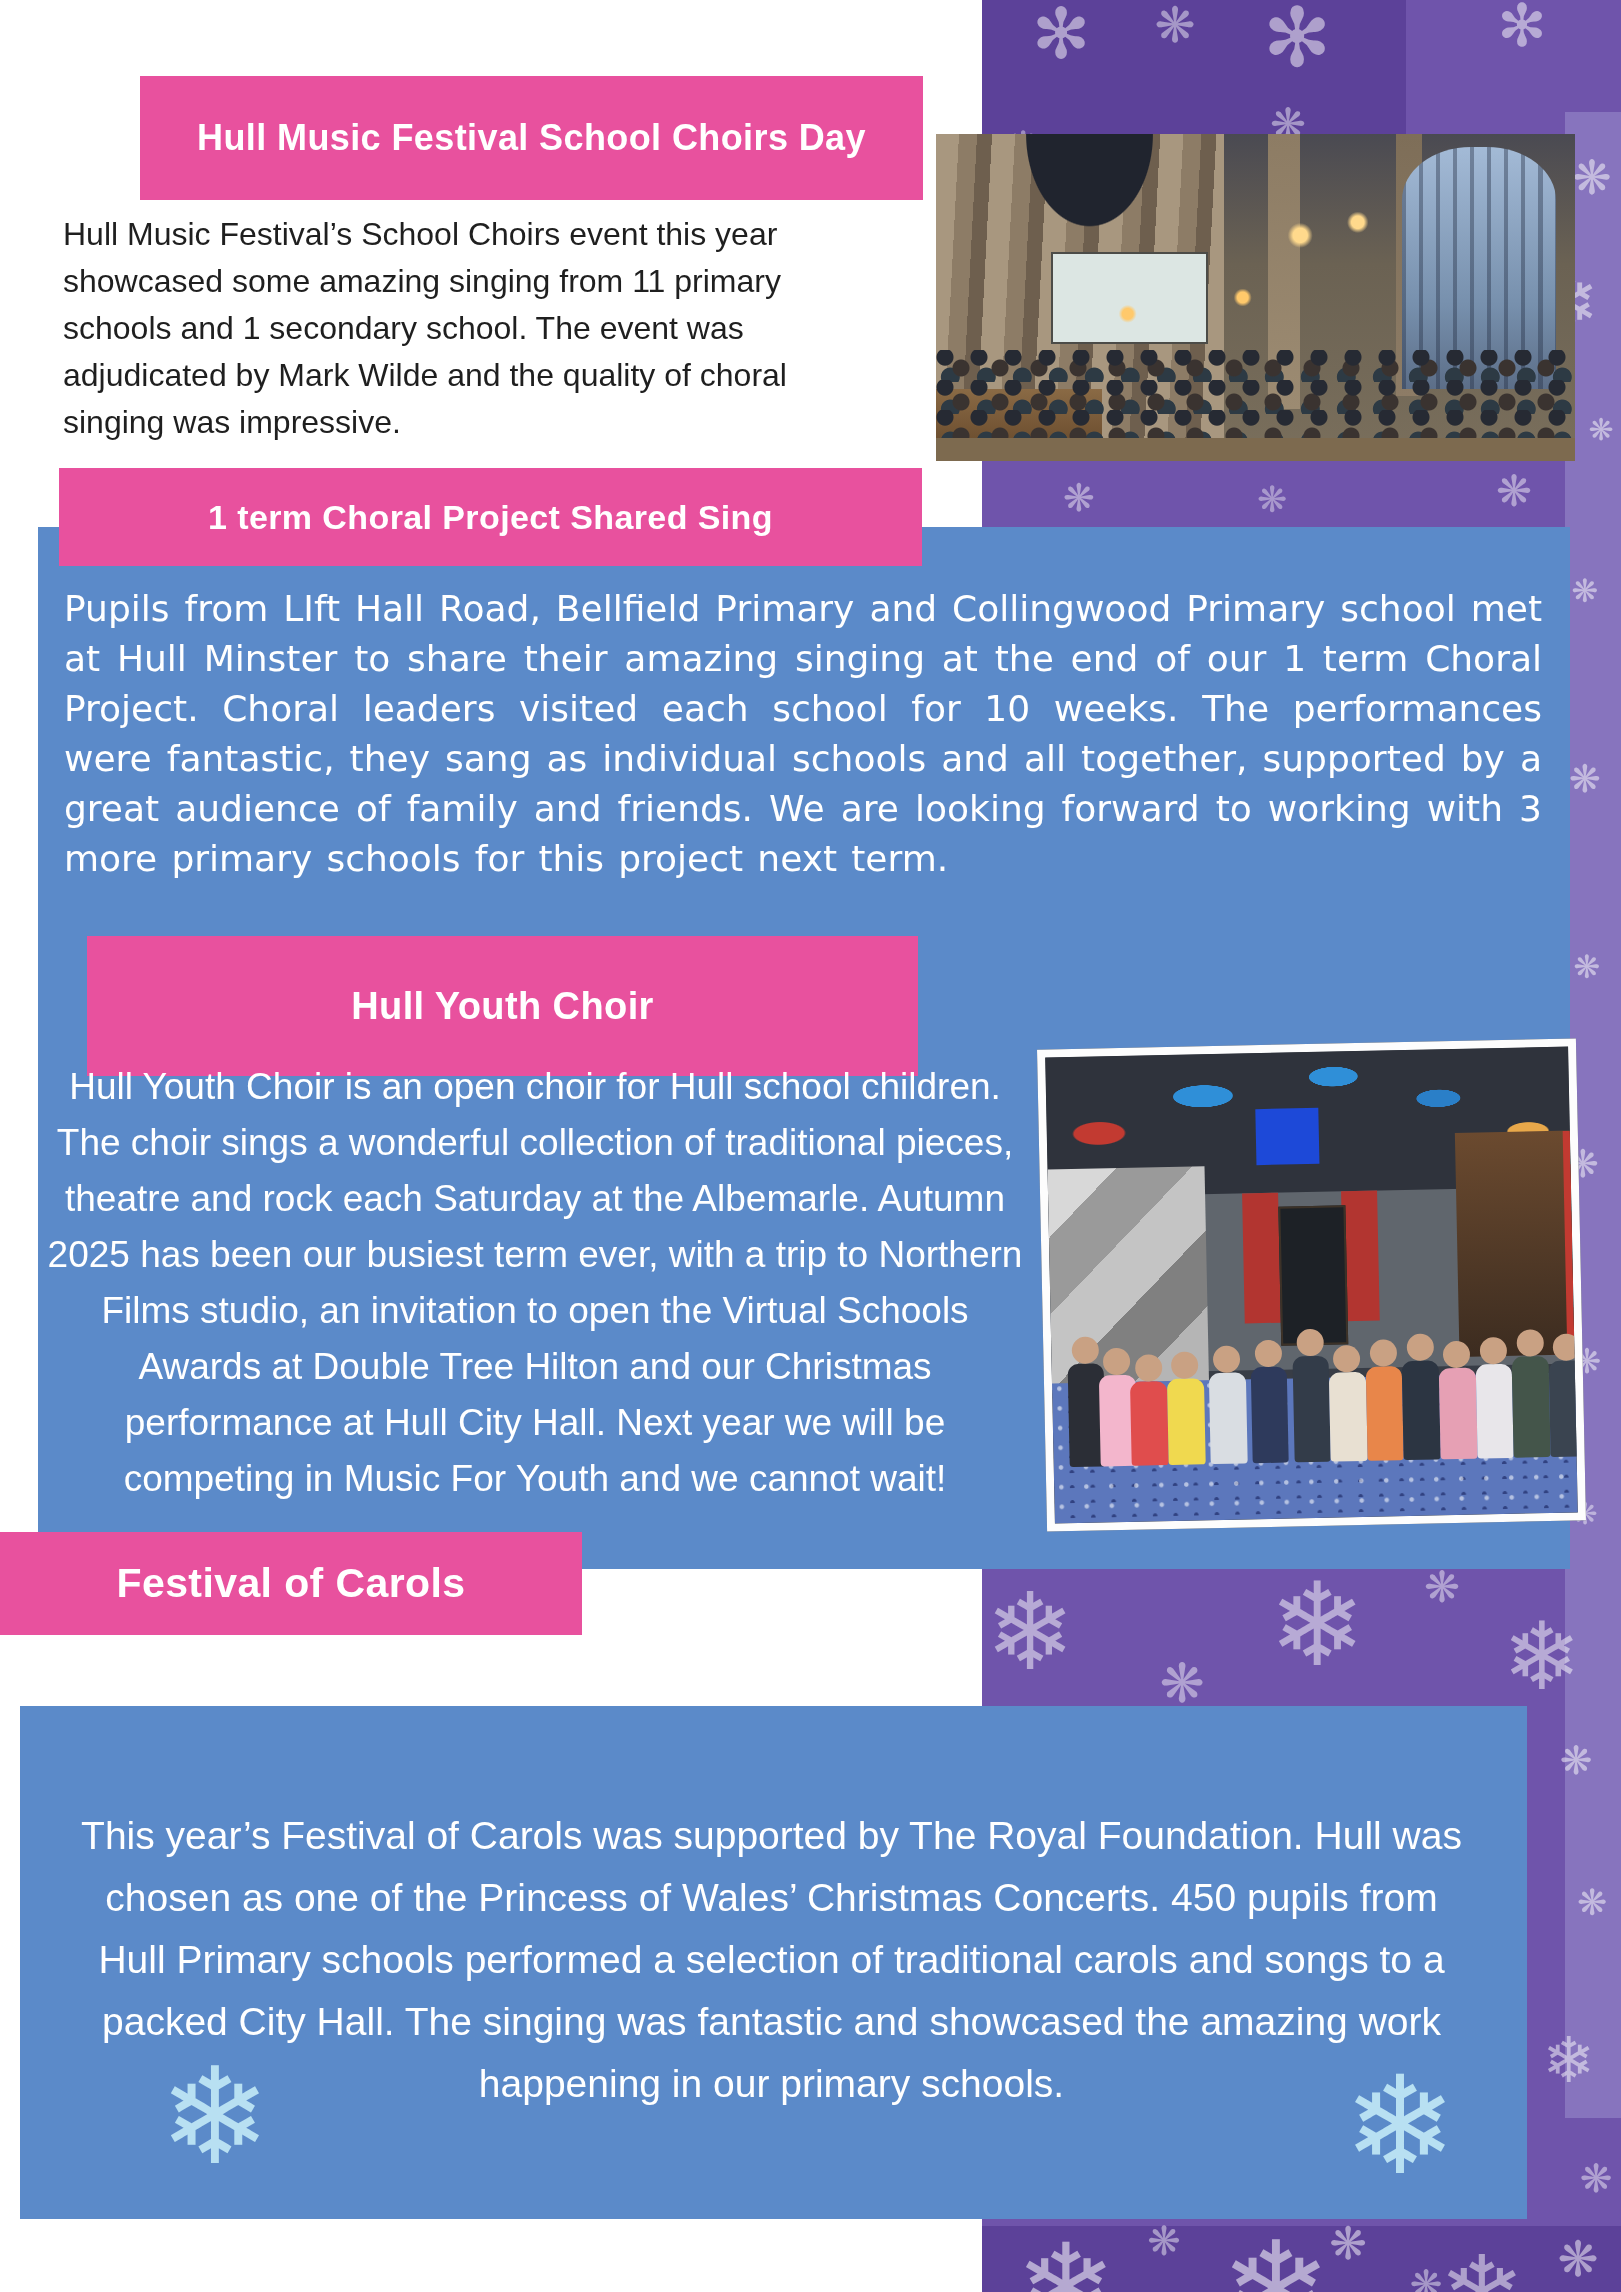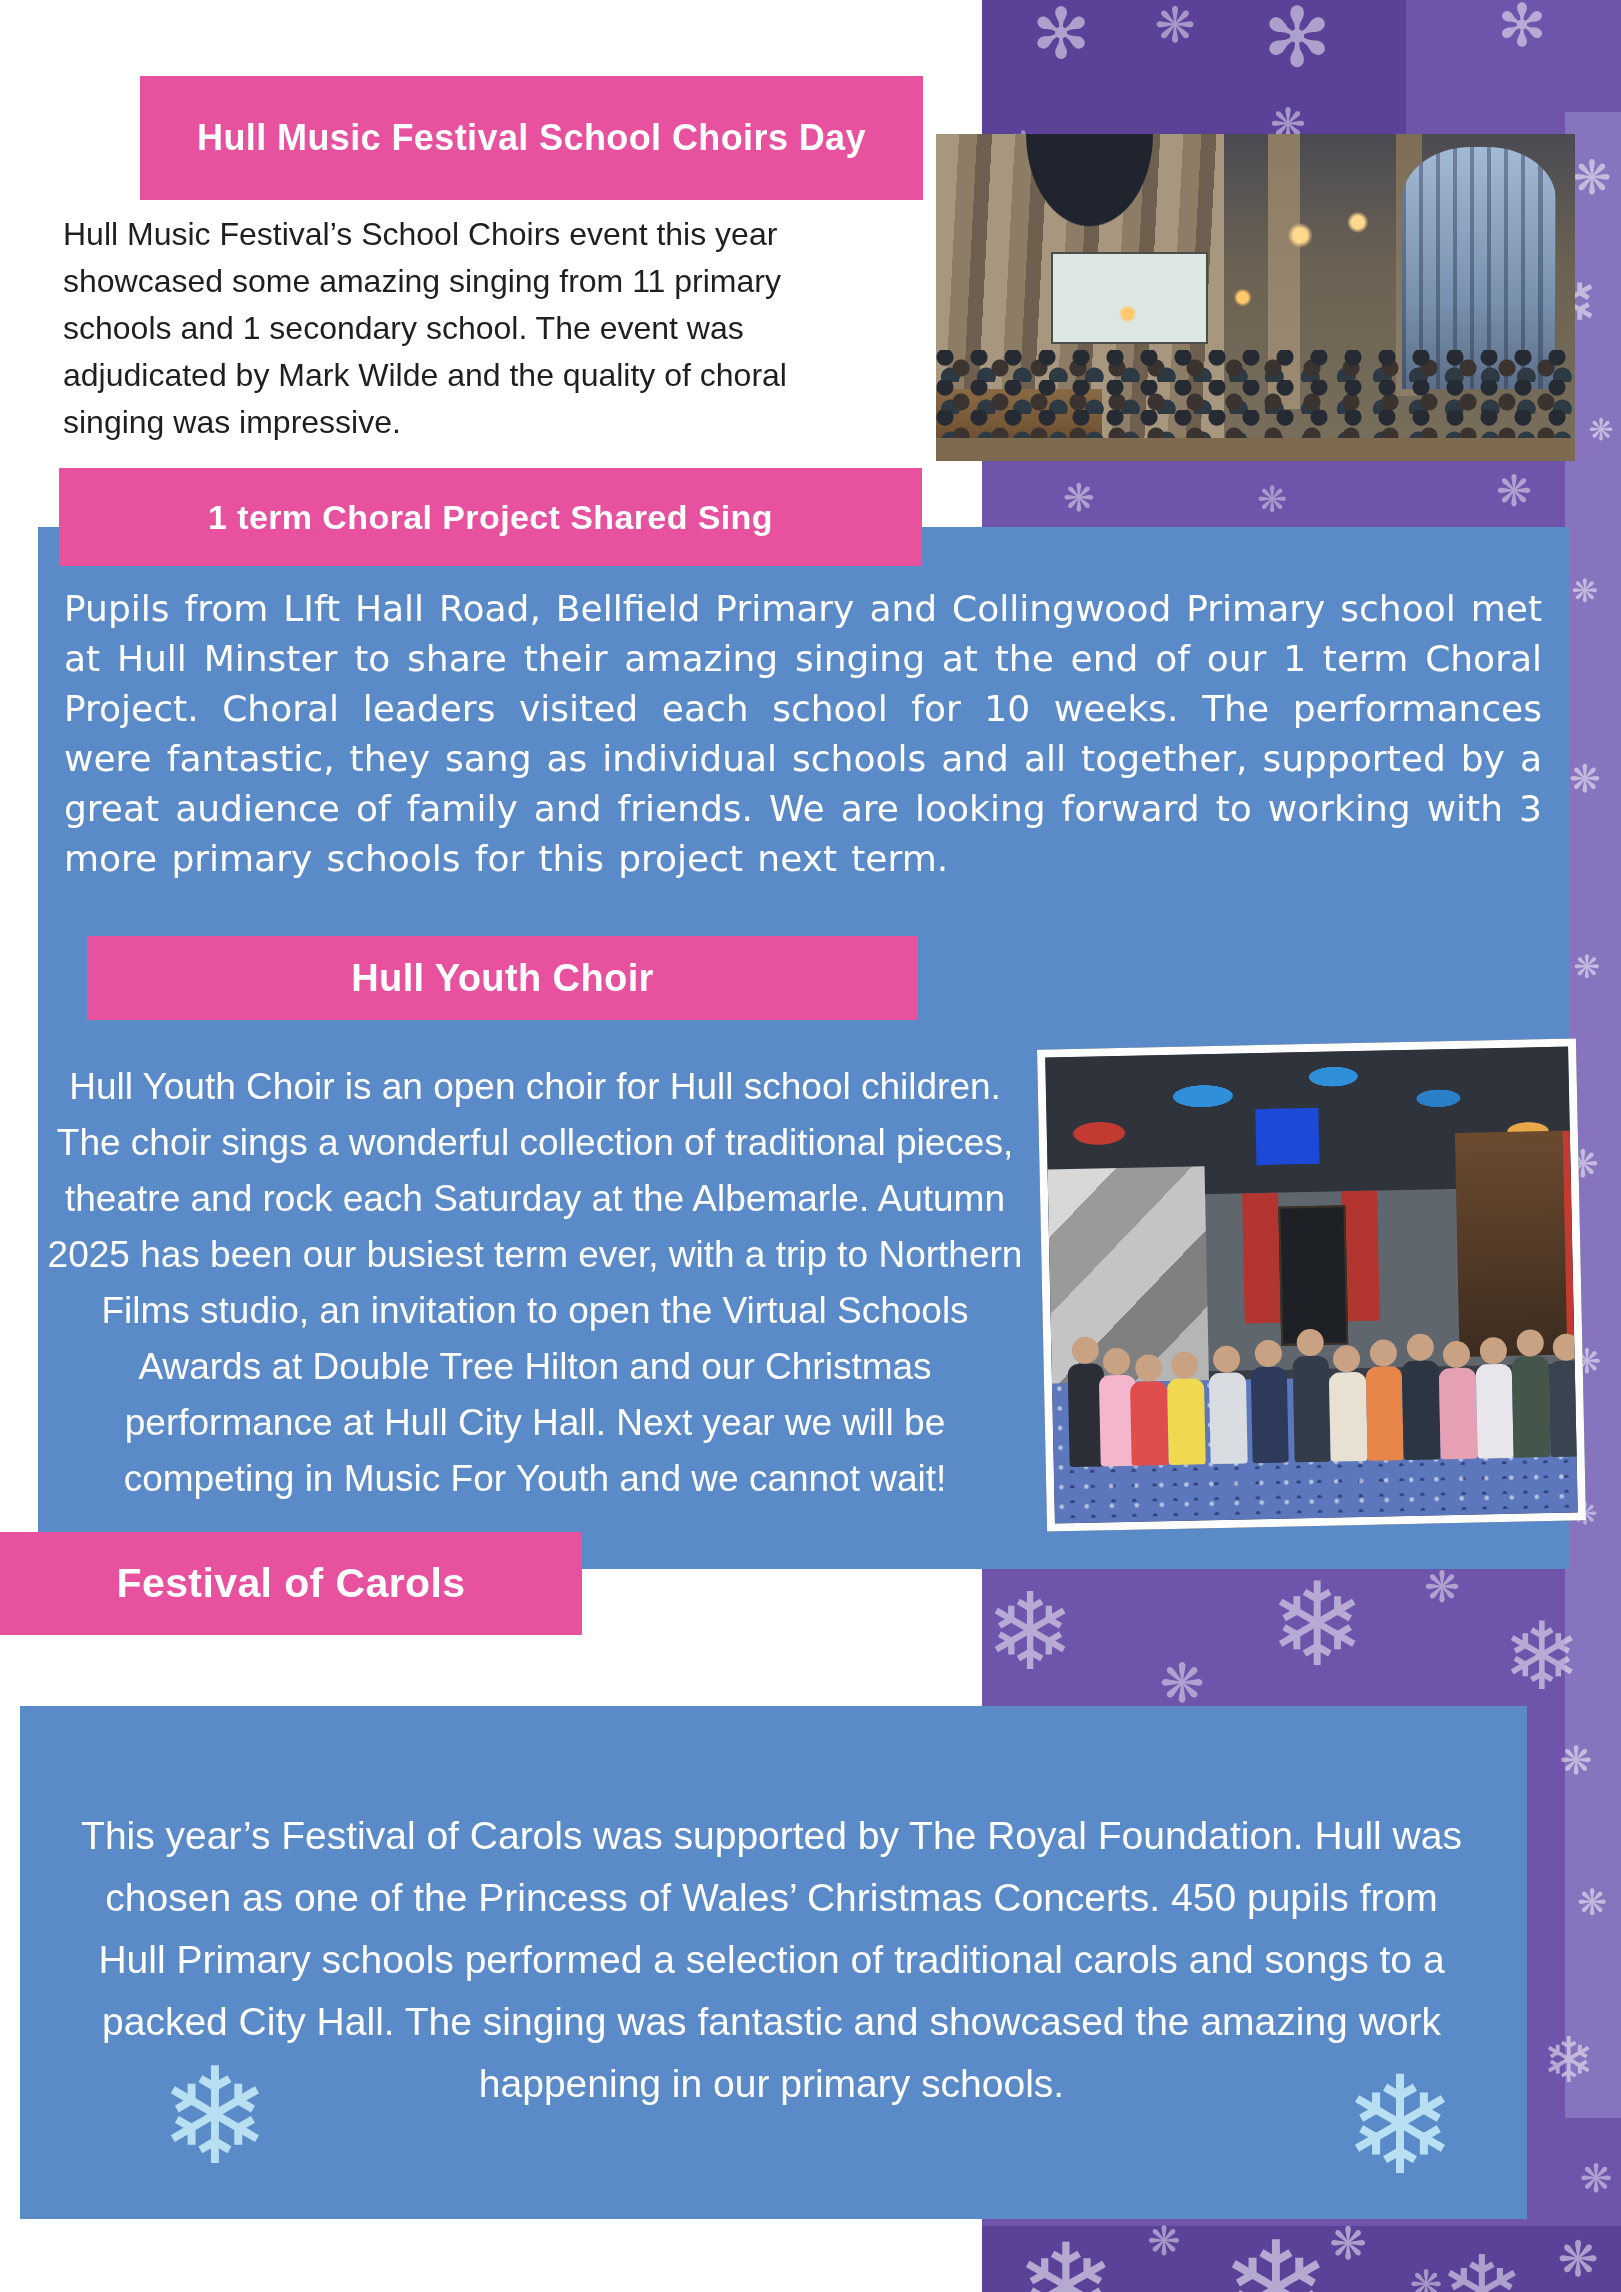--- a/index.html
+++ b/index.html
@@ -16,21 +16,21 @@
   #flakes{left:0;top:0;width:1621px;height:2293px;pointer-events:none;}
   .flake{position:absolute;transform:translate(-50%,-50%);color:#ffffff;line-height:1;
          font-family:"DejaVu Sans", sans-serif;}
   .flake.blue{color:var(--icy-blue);}
 
   
   .banner{background:var(--pink);color:#ffffff;display:flex;align-items:center;justify-content:center;
           font-weight:bold;text-align:center;letter-spacing:0.4px;z-index:6;}
   .b1{left:92px;top:76px;width:783px;height:124px;font-size:36px;margin-left:48px;}
   .b2{left:59px;top:468px;width:863px;height:98px;font-size:34px;}
-  .b3{left:87px;top:936px;width:831px;height:84px;font-size:38px;}
+  .b3{left:87px;top:936px;width:831px;height:140px;font-size:38px;}
   .b4{left:0px;top:1532px;width:582px;height:103px;font-size:41px;}
 
   
   .bluebox{background:var(--blue-box);z-index:2;}
   .box1{left:38px;top:527px;width:1532px;height:1042px;}
   .box2{left:19.7px;top:1706px;width:1507px;height:513px;}
 
   
   .para{z-index:7;color:#ffffff;}
   .para-intro{left:63px;top:211px;width:806px;font-size:32px;line-height:47px;

